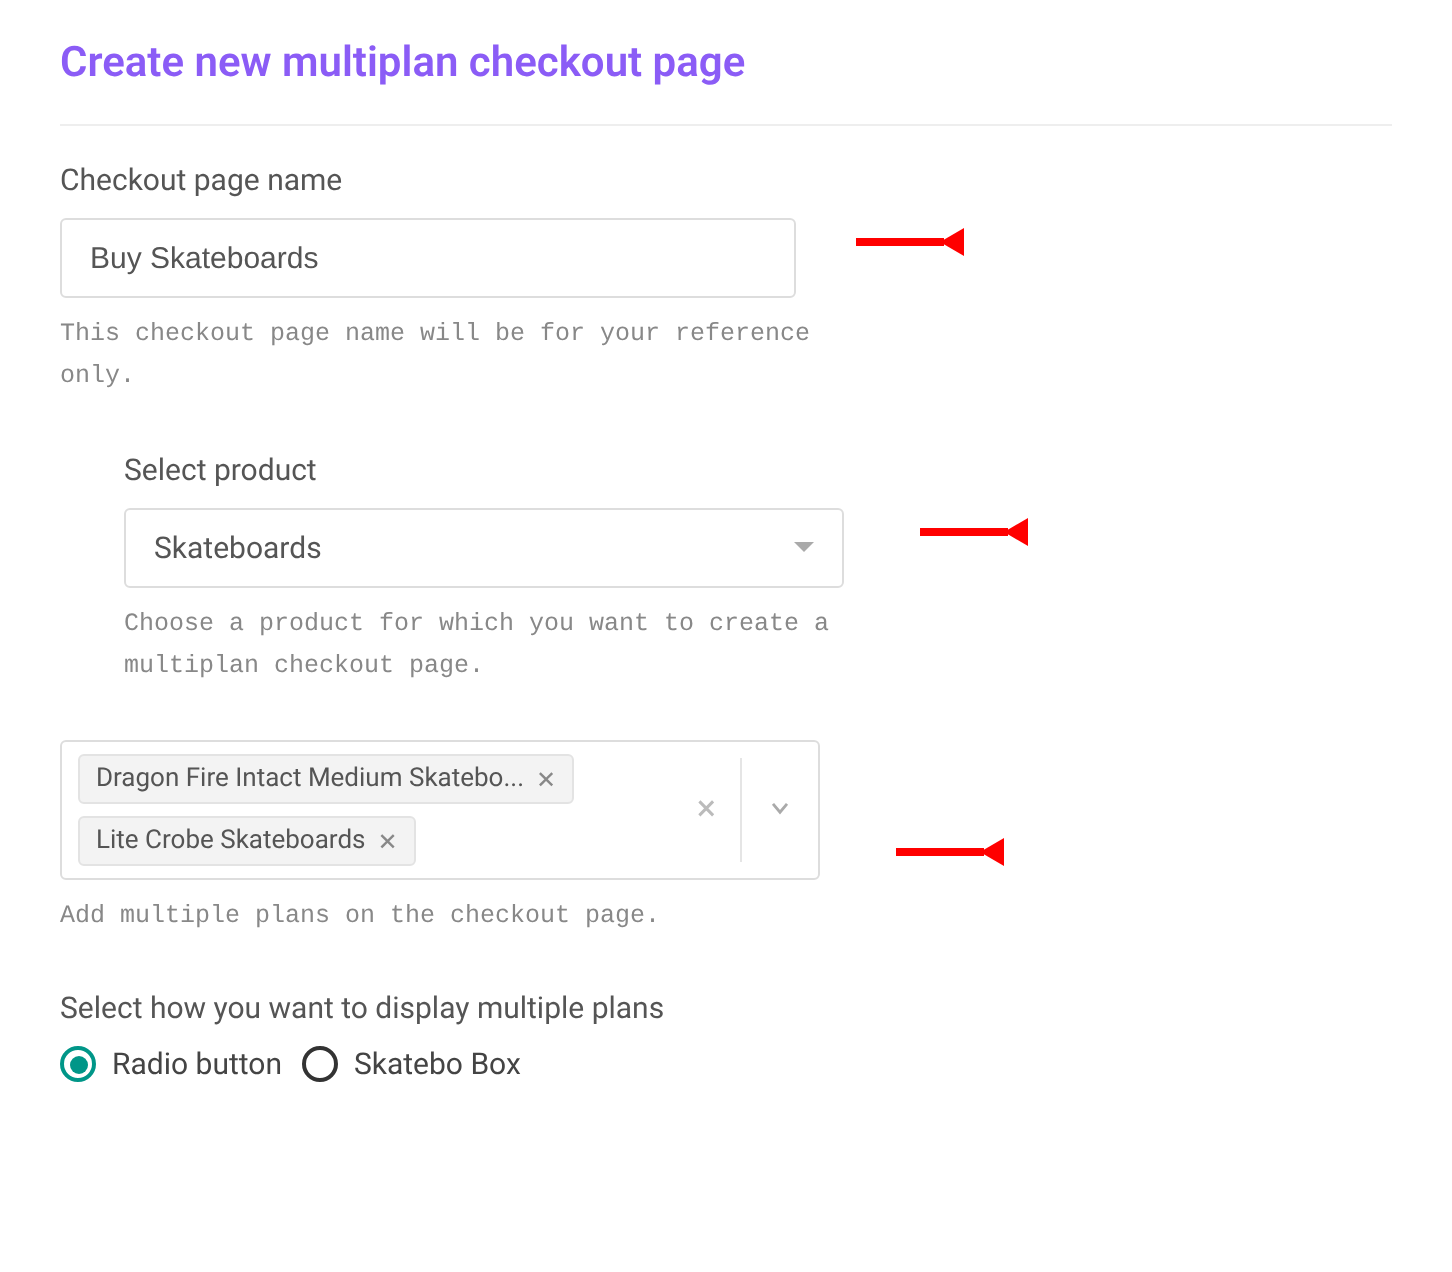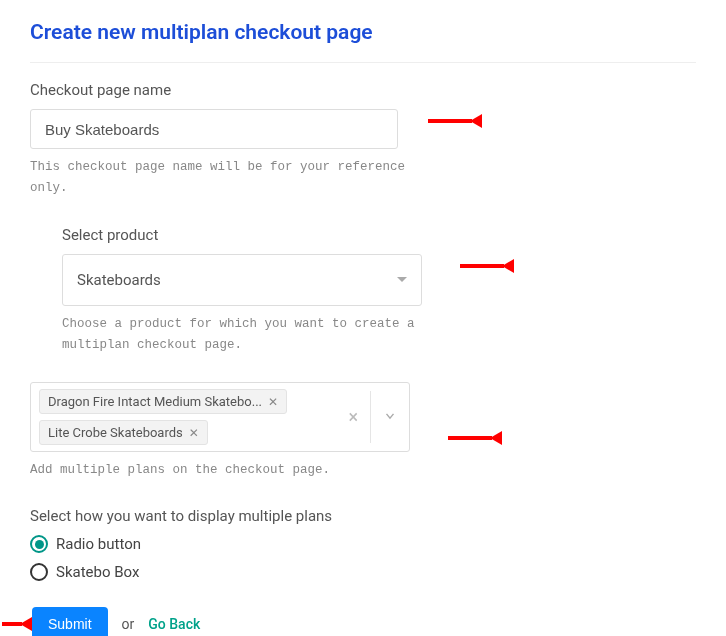--- a/index.html
+++ b/index.html
@@ -8,21 +8,21 @@
     background: #fff;
     width: 726px;
     height: 636px;
     position: relative;
     color: #333;
   }
   .container { padding: 20px 30px 20px 30px; }
   .page-title {
     font-size: 21px;
     font-weight: 600;
-    color: #1d4ed8;
+    color: #8b5cf6;
     padding-bottom: 18px;
     border-bottom: 1px solid #eee;
     margin-bottom: 18px;
   }
   .field { margin-bottom: 26px; }
   .field-label {
     font-size: 15px;
     color: #555;
     margin-bottom: 10px;
     display: block;
@@ -40,21 +40,21 @@
     width: 368px;
     height: 40px;
     border: 1px solid #ddd;
     border-radius: 3px;
     padding: 0 14px;
     font-size: 15px;
     color: #555;
   }
   .select-wrap {
     width: 360px;
-    height: 52px;
+    height: 40px;
     border: 1px solid #ddd;
     border-radius: 3px;
     padding: 0 14px;
     display: flex;
     align-items: center;
     justify-content: space-between;
     cursor: pointer;
     position: relative;
   }
   .select-value { font-size: 15px; color: #555; }
@@ -112,21 +112,21 @@
     gap: 12px;
   }
   .ms-divider {
     width: 1px;
     background: #e5e5e5;
     align-self: stretch;
     margin: 8px 0;
   }
   .ms-clear { color: #bbb; font-size: 18px; cursor: pointer; line-height: 1; }
   .ms-caret { cursor: pointer; }
-  .radio-group { display: flex; flex-direction: column; gap: 10px; margin-top: 4px; }
+  .radio-group { display: flex; flex-direction: row; gap: 10px; margin-top: 4px; }
   .radio-row {
     display: flex;
     align-items: center;
     gap: 8px;
     cursor: pointer;
   }
   .radio {
     width: 18px; height: 18px;
     border: 2px solid #333;
     border-radius: 50%;
@@ -268,20 +268,14 @@
         <span class="radio selected"></span>
         <span class="radio-label">Radio button</span>
       </div>
       <div class="radio-row">
         <span class="radio"></span>
         <span class="radio-label">Skatebo Box</span>
       </div>
     </div>
   </div>
 
-  <div class="actions" style="position:relative;">
-    <button class="btn-submit">Submit</button>
-    <span class="or-text">or</span>
-    <a class="go-back">Go Back</a>
-    <div class="arrow-l" style="left:-30px; top:10px; transform: scaleX(-1);"></div>
-  </div>
 
 </div>
 
 </body></html>

